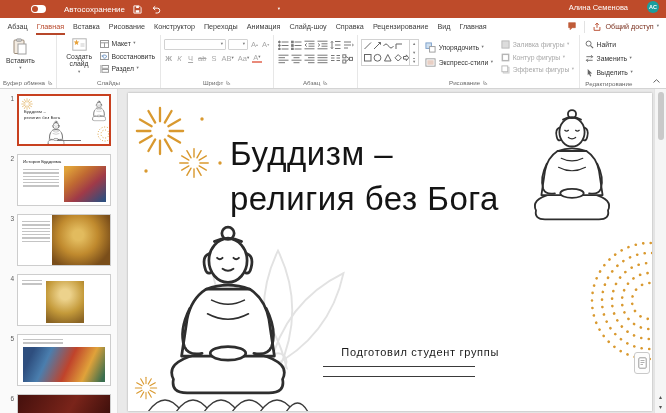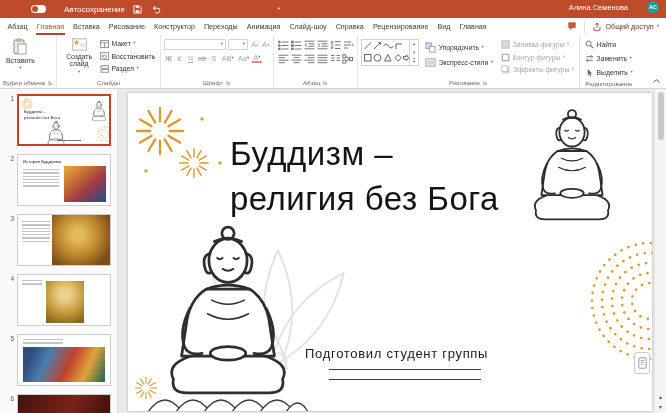--- a/index.html
+++ b/index.html
@@ -78,21 +78,21 @@
   .t2img{position:absolute;right:4px;top:11px;width:42px;height:36px;background:linear-gradient(140deg,#e0a23a 8%,#c06a32 35%,#a03a48 60%,#2e4e7e 95%);}
   .t3img{position:absolute;right:0;top:0;width:58px;height:50px;background:radial-gradient(circle at 45% 40%,#e2bb5e 12%,#c08a2e 45%,#7a4e1a 80%);}
   .t4img{position:absolute;left:28px;top:6px;width:38px;height:42px;background:radial-gradient(circle at 50% 32%,#ecd28c 15%,#c49a3a 55%,#8a6424 90%);}
   .t5img{position:absolute;left:5px;top:12px;width:82px;height:35px;background:linear-gradient(115deg,#2e4e7e 12%,#4a7eae 30%,#c0432b 55%,#e0a23a 76%,#3a6e4e 96%);}
   .t6img{position:absolute;left:0;top:0;right:0;bottom:0;background:linear-gradient(120deg,#4a120e 5%,#7a241a 50%,#2e0a08 95%);}
 
   
   .canvas{position:absolute;left:118px;right:12px;top:89px;bottom:0;background:#e9e9e9;}
   .slide{position:absolute;left:10px;top:4px;width:524px;height:318px;background:#fff;box-shadow:0 0 2px rgba(0,0,0,.3);overflow:hidden;}
   .slide-title{position:absolute;left:102px;top:38px;font-size:33px;line-height:45px;color:#141414;letter-spacing:.5px;}
-  .slide-sub{position:absolute;left:177px;top:253px;width:200px;text-align:left;font-size:13px;letter-spacing:.7px;color:#1a1a1a;}
+  .slide-sub{position:absolute;left:171px;top:253px;width:200px;text-align:right;font-size:11px;letter-spacing:.7px;color:#1a1a1a;}
   .uline{border-top:1px solid #3a3a3a;margin:8px auto 0;width:152px;}
   .uline.u2{margin-top:9px;}
   .buddha-right{position:absolute;left:390px;top:13px;width:108px;height:126px;}
   .buddha-left{position:absolute;left:18px;top:128px;width:164px;height:191px;}
   .deco-burst{position:absolute;left:2px;top:2px;width:110px;height:110px;color:#D9992F;}
   .deco-burst2{position:absolute;left:6px;top:283px;width:24px;height:24px;color:#D9992F;}
   .deco-dots{position:absolute;left:452px;top:138px;width:140px;height:140px;}
   .deco-flower{position:absolute;left:55px;top:112px;width:190px;height:190px;}
   .lotus-base{position:absolute;left:18px;top:294px;width:164px;height:26px;}
   .float-tool{position:absolute;right:4px;top:263px;width:16px;height:22px;background:#fdfdfd;border:1px solid #c9c9c9;border-radius:3px;display:flex;align-items:center;justify-content:center;}

